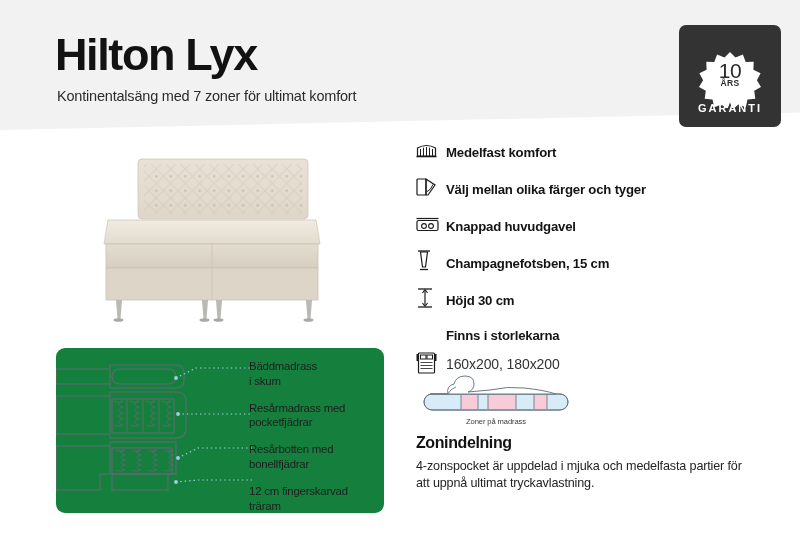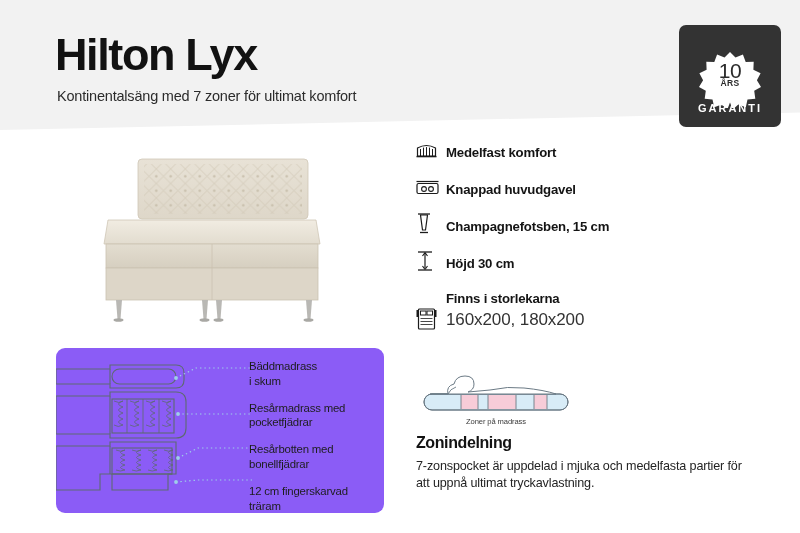--- a/index.html
+++ b/index.html
@@ -63,28 +63,28 @@
   .feature { position: relative; display: flex; align-items: flex-end; margin-bottom: 15px; }
   .feature .ficon {
     width: 30px; min-width: 30px; height: 22px;
     display: flex; align-items: center; justify-content: flex-start;
   }
   .feature .ftext { padding-top: 2px; }
   .feature .flabel {
     font-size: 13.2px; font-weight: 700; color: #141414; letter-spacing: -0.2px; line-height: 1.2;
   }
   .feature .fsub {
-    font-size: 17px; font-weight: 400; color: #333333; letter-spacing: -0.1px;
-    line-height: 1.25; margin-top: 2px;
+    font-size: 14px; font-weight: 400; color: #333333; letter-spacing: -0.1px;
+    line-height: 1.25; margin-top: 12px;
   }
 
   
   .layer-card {
     position: absolute; left: 56px; top: 348px; width: 328px; height: 165px;
-    background: #8b5cf6; border-radius: 9px;
+    background: #15803d; border-radius: 9px;
   }
   .layer-diagram { position: absolute; left: 0px; top: 4px; }
   .layer-labels { position: absolute; left: 193px; top: 11px; width: 132px; }
   .llabel {
     font-size: 11.4px; line-height: 1.28; color: #1d1d1d; letter-spacing: -0.2px;
     margin-bottom: 12.5px; white-space: pre-line;
   }
 
   
   .zone-img { position: absolute; left: 416px; top: 368px; }
@@ -182,20 +182,32 @@
             <line x1="16.5" y1="7" x2="16.5" y2="14"></line>
           </g>
           <line x1="0.5" y1="14.6" x2="20.5" y2="14.6" stroke="#1b1b1b" stroke-width="1.4"></line>
         </svg>
       </span>
       <span class="ftext">
         <span class="flabel">Medelfast komfort</span>
       </span>
     </div>
 
+    <div class="feature">
+      <span class="ficon">
+        <svg width="21" height="20" viewBox="0 0 21 20">
+          <rect x="1" y="2" width="9" height="16" rx="1" fill="none" stroke="#1b1b1b" stroke-width="1.2"></rect>
+          <path d="M10 2 L19 8 L12 18 L10 18 Z" fill="none" stroke="#1b1b1b" stroke-width="1.2"></path>
+          <path d="M10.5 15 Q15 13 17 7.5" fill="none" stroke="#1b1b1b" stroke-width="1"></path>
+        </svg>
+      </span>
+      <span class="ftext">
+        <span class="flabel">Välj mellan olika färger och tyger</span>
+      </span>
+    </div>
 
     <div class="feature">
       <span class="ficon">
         <svg width="23" height="15" viewBox="0 0 23 15">
           <rect x="1" y="3.5" width="21" height="10" rx="1.5" fill="none" stroke="#1b1b1b" stroke-width="1.2"></rect>
           <line x1="0.5" y1="1.5" x2="22.5" y2="1.5" stroke="#1b1b1b" stroke-width="1.2"></line>
           <circle cx="8" cy="9" r="2.4" fill="none" stroke="#1b1b1b" stroke-width="1.1"></circle>
           <circle cx="15" cy="9" r="2.4" fill="none" stroke="#1b1b1b" stroke-width="1.1"></circle>
         </svg>
       </span>
@@ -340,15 +352,15 @@
         <line x1="131" y1="27" x2="131" y2="41"></line>
       </g>
       <rect x="8" y="26" width="144" height="16" rx="8" fill="none" stroke="#6b7a85" stroke-width="1"></rect>
 
       <path d="M14 26 L32 26 Q30 18 38 16 Q40 8 49 8 Q58 8 58 16 Q58 22 52 24 L74 22 Q92 18 108 20 Q128 22 140 26 L14 26 Z" fill="#ffffff" stroke="#6b7a85" stroke-width="1" stroke-linejoin="round"></path>
       <path d="M32 26 Q34 21 40 19" fill="none" stroke="#6b7a85" stroke-width="0.9"></path>
     </svg>
   </div>
   <div class="zone-caption">Zoner på madrass</div>
   <div class="zone-title">Zonindelning</div>
-  <div class="zone-body">7-zonspocket är uppdelad i mjuka och medelfasta partier för att uppnå ultimat tryckavlastning.</div>
+  <div class="zone-body">4-zonspocket är uppdelad i mjuka och medelfasta partier för att uppnå ultimat tryckavlastning.</div>
 
 </div>
 
 </body></html>

